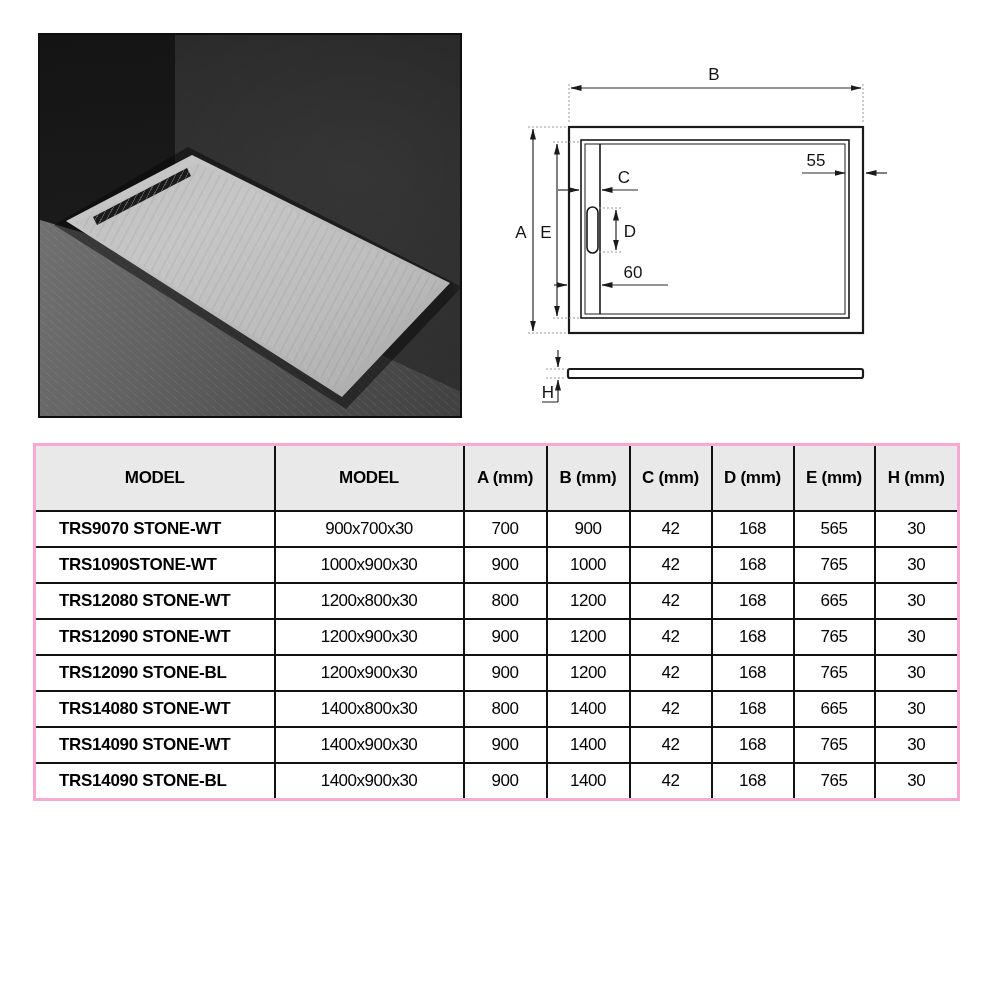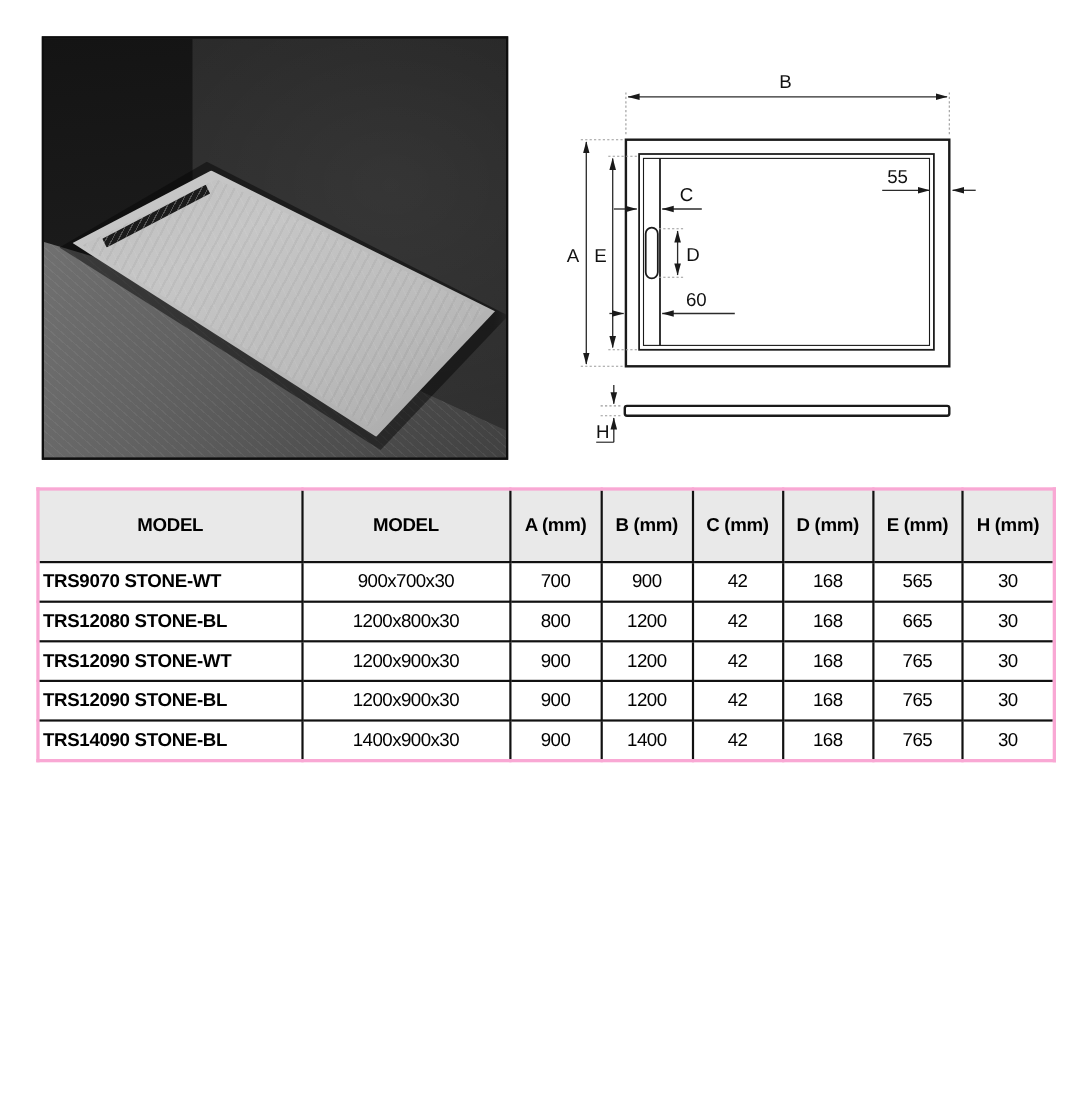--- a/index.html
+++ b/index.html
@@ -51,21 +51,21 @@
   .diagram .ext{stroke:#9a9a9a;stroke-width:1;stroke-dasharray:2 2;fill:none;}
   .diagram text{font-family:"Liberation Sans",sans-serif;font-size:17px;fill:#111;text-anchor:middle;}
 
   
   .spec-table{position:absolute;left:33px;top:432px;width:924px;
               border-collapse:collapse;table-layout:fixed;border:3px solid #f9a8d4;margin-top:11px;}
   .spec-table th{background:#e9e9e9;border:2px solid #111;height:62px;
                  font-size:17px;font-weight:bold;letter-spacing:-0.3px;color:#000;text-align:center;}
   .spec-table td{background:#ffffff;border:2px solid #111;height:32px;
                  font-size:17px;color:#000;text-align:center;letter-spacing:-0.5px;}
-  .spec-table td.model{text-align:left;padding-left:3px;font-weight:bold;font-size:17px;letter-spacing:-0.3px;}
+  .spec-table td.model{text-align:left;padding-left:23px;font-weight:bold;font-size:17px;letter-spacing:-0.3px;}
   col.c-model{width:240px;} col.c-size{width:189px;}
   col.c-a{width:83px;} col.c-b{width:83px;} col.c-c{width:82px;}
   col.c-d{width:82px;} col.c-e{width:81px;} col.c-h{width:84px;}
 </style>
 </head>
 <body>
 
 <div class="page">
 
   <div class="photo">
@@ -163,33 +163,43 @@
       <td>900</td>
       <td>42</td>
       <td>168</td>
       <td>565</td>
       <td>30</td>
     </tr>
 
 
 
 
-
-
-    <tr>
-      <td class="model">TRS12080 STONE-BL</td>
+    <tr>
+      <td class="model">TRS1090STONE-WT</td>
+      <td>1000x900x30</td>
+      <td>900</td>
+      <td>1000</td>
+      <td>42</td>
+      <td>168</td>
+      <td>765</td>
+      <td>30</td>
+    </tr>
+
+    <tr>
+      <td class="model">TRS12080 STONE-WT</td>
       <td>1200x800x30</td>
       <td>800</td>
       <td>1200</td>
       <td>42</td>
       <td>168</td>
       <td>665</td>
       <td>30</td>
     </tr>
 
+
     <tr>
       <td class="model">TRS12090 STONE-WT</td>
       <td>1200x900x30</td>
       <td>900</td>
       <td>1200</td>
       <td>42</td>
       <td>168</td>
       <td>765</td>
       <td>30</td>
     </tr>
@@ -198,22 +208,42 @@
       <td class="model">TRS12090 STONE-BL</td>
       <td>1200x900x30</td>
       <td>900</td>
       <td>1200</td>
       <td>42</td>
       <td>168</td>
       <td>765</td>
       <td>30</td>
     </tr>
 
-
-
+    <tr>
+      <td class="model">TRS14080 STONE-WT</td>
+      <td>1400x800x30</td>
+      <td>800</td>
+      <td>1400</td>
+      <td>42</td>
+      <td>168</td>
+      <td>665</td>
+      <td>30</td>
+    </tr>
+
+
+    <tr>
+      <td class="model">TRS14090 STONE-WT</td>
+      <td>1400x900x30</td>
+      <td>900</td>
+      <td>1400</td>
+      <td>42</td>
+      <td>168</td>
+      <td>765</td>
+      <td>30</td>
+    </tr>
 
     <tr>
       <td class="model">TRS14090 STONE-BL</td>
       <td>1400x900x30</td>
       <td>900</td>
       <td>1400</td>
       <td>42</td>
       <td>168</td>
       <td>765</td>
       <td>30</td>

